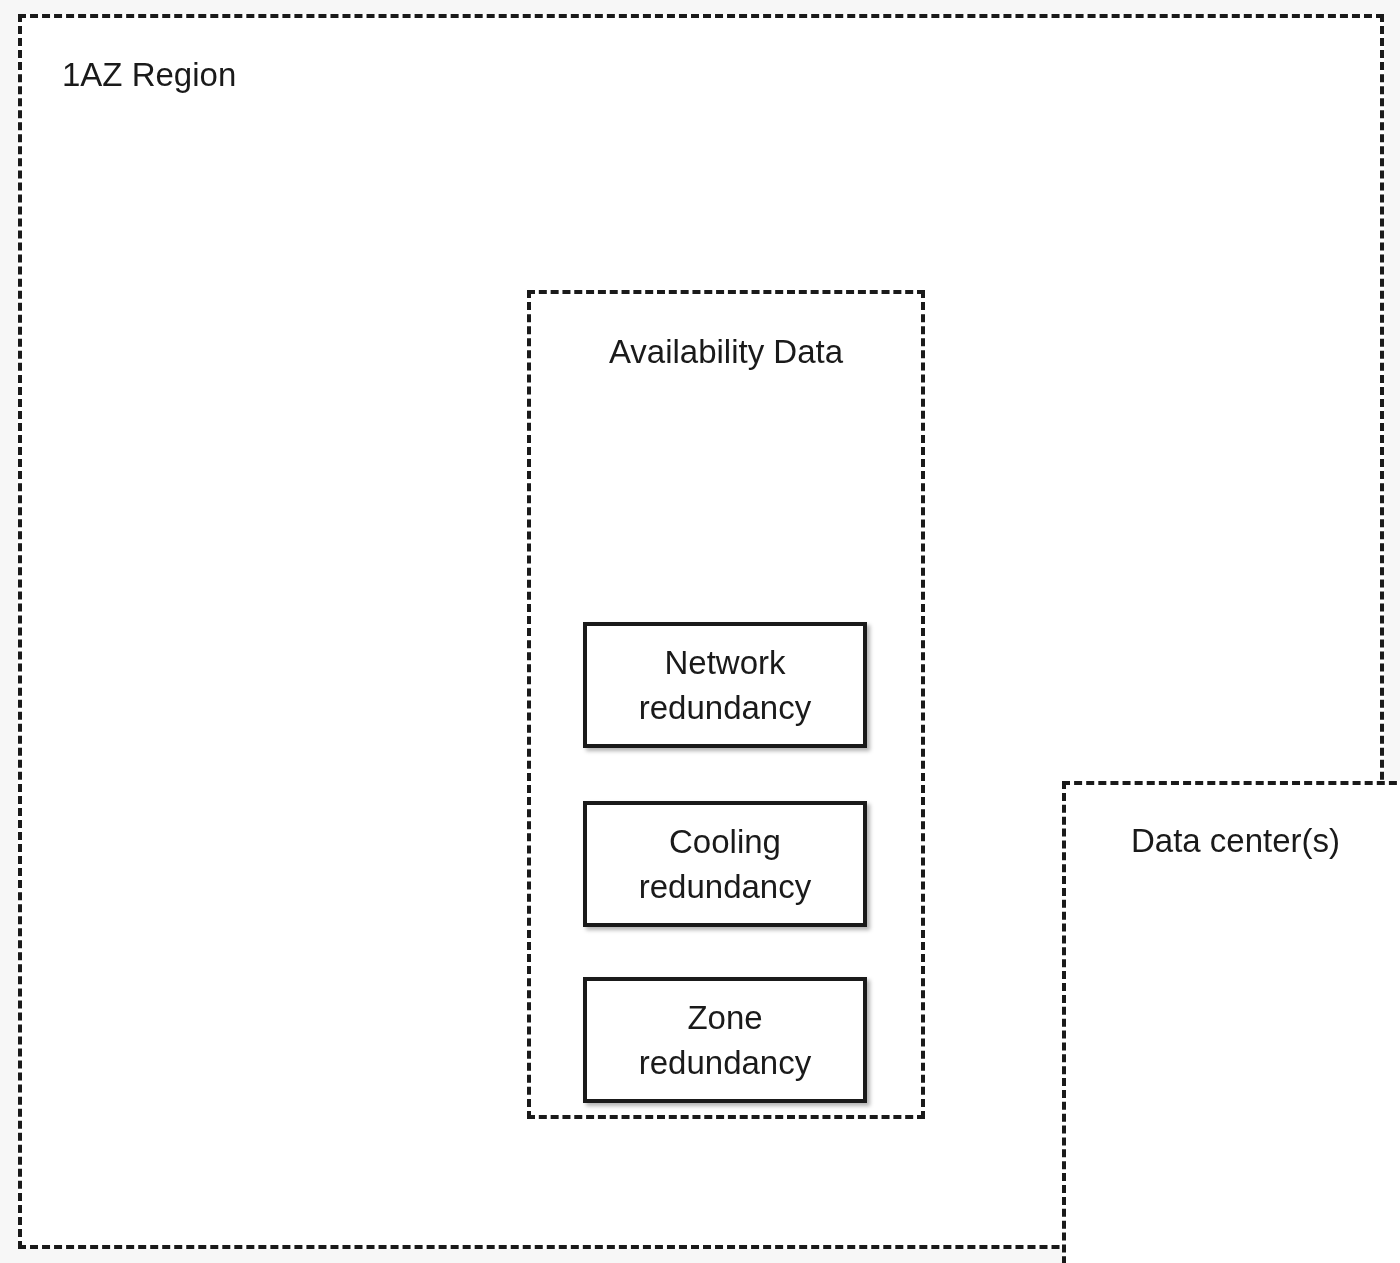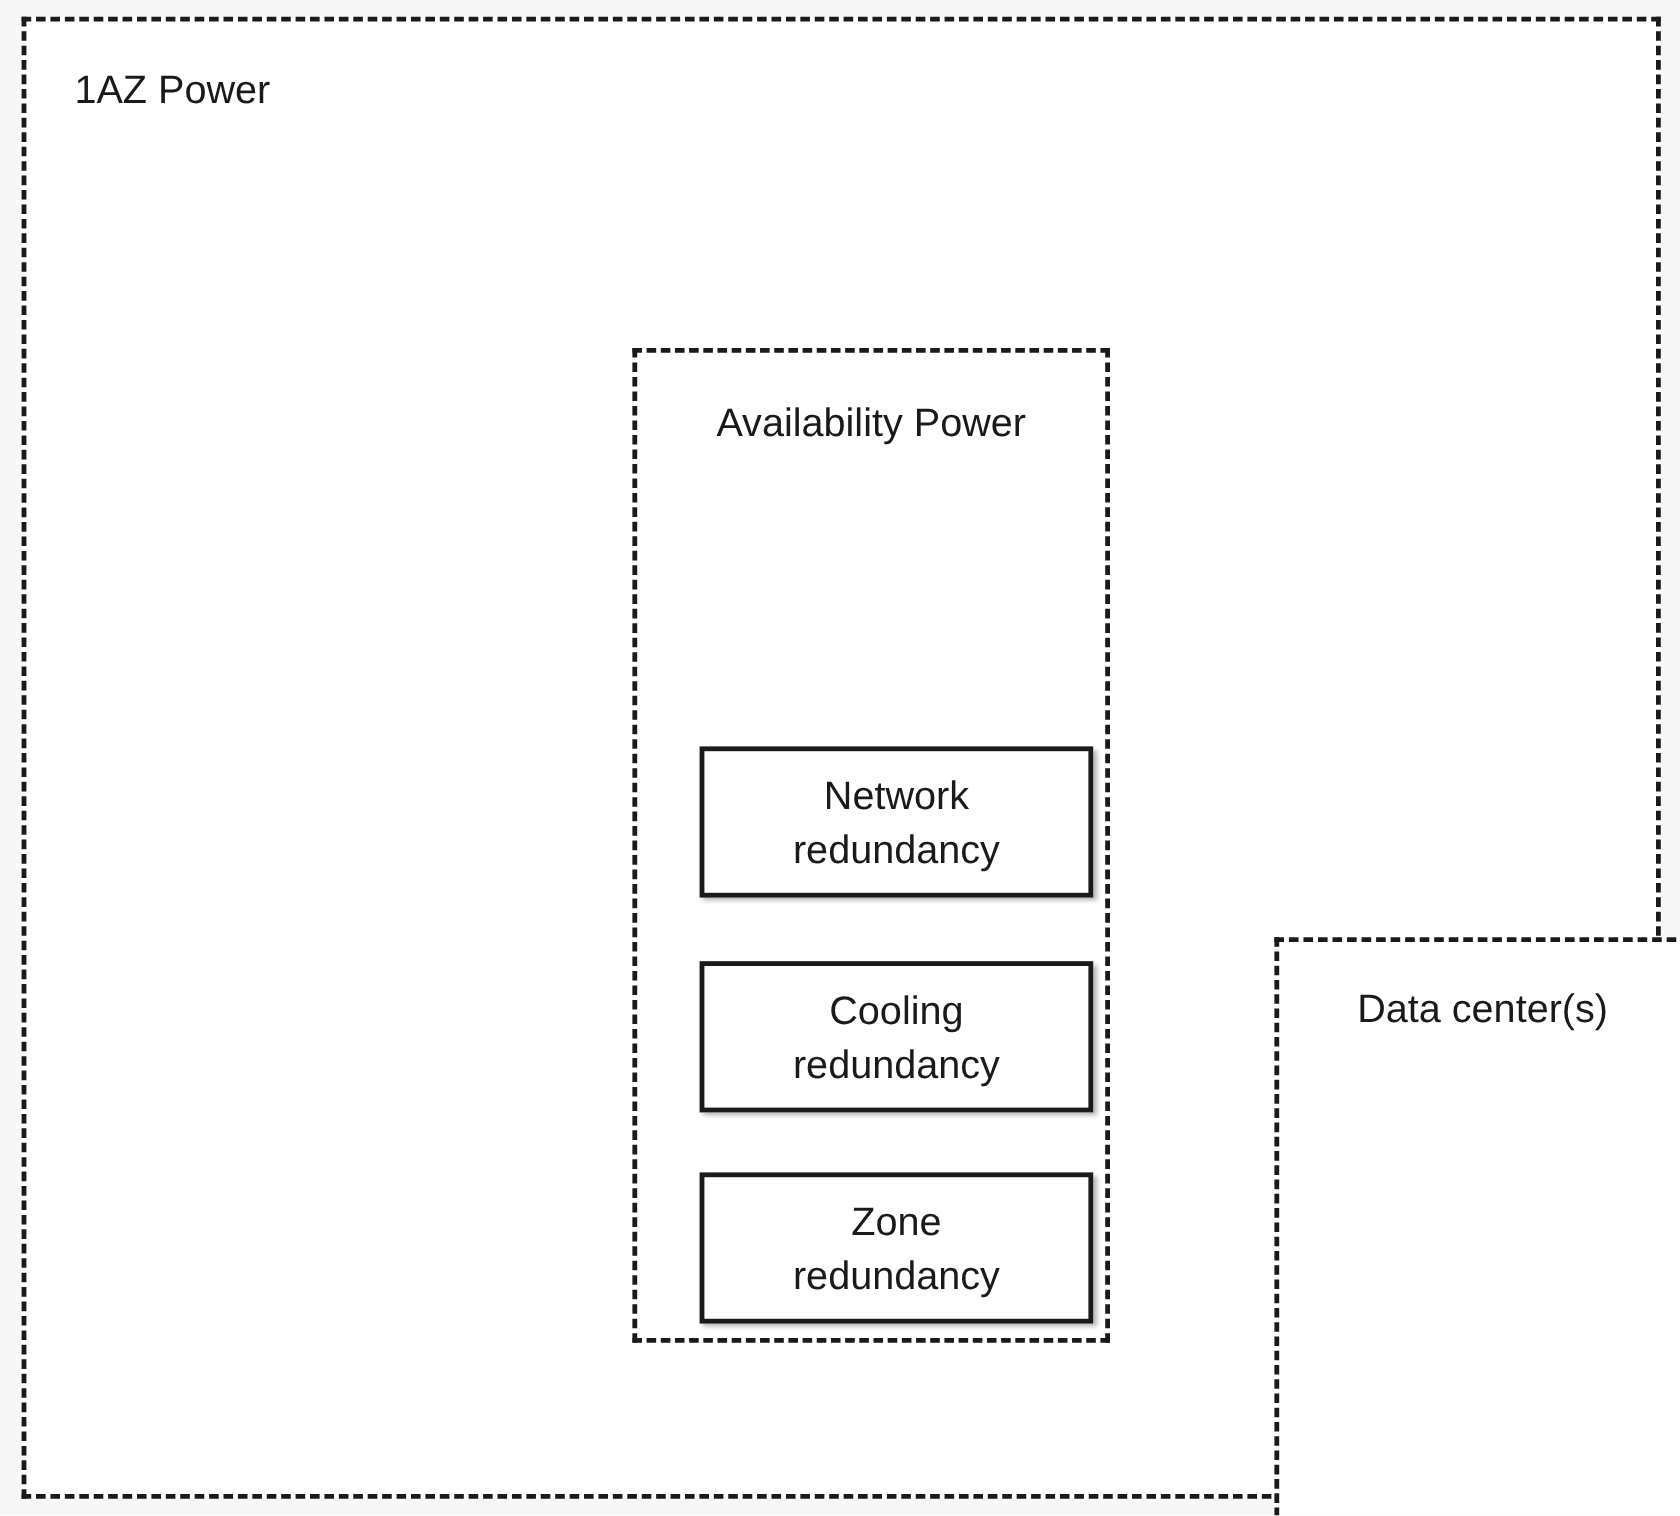--- a/index.html
+++ b/index.html
@@ -78,21 +78,21 @@
     text-align: center;
     font-size: 33px;
     line-height: 40px;
     color: #1a1a1a;
   }
 
   
   .comp-box {
     position: absolute;
     left: 561px;
-    width: 328px;
+    width: 284px;
     height: 126px;
     box-sizing: border-box;
     background: #ffffff;
     border: 4px solid #1a1a1a;
     box-shadow: 3px 3px 4px rgba(0,0,0,0.30);
     display: flex;
     align-items: center;
     justify-content: center;
   }
   .comp-box.n1 { top: 604px; }
@@ -107,25 +107,25 @@
     white-space: pre-line;
   }
 </style>
 </head>
 <body>
 
 <div id="canvas">
 
   <div class="region-box">
 
-    <div class="region-label">1AZ Power</div>
+    <div class="region-label">1AZ Region</div>
 
     <div class="az-box">
 
-      <div class="az-label">Availability Power</div>
+      <div class="az-label">Availability Data</div>
 
       <div class="dc-box">
 
         <div class="dc-label">Data center(s)</div>
 
       </div>
     </div>
 
     <div class="comp-box n1">
       <span class="comp-text">Network

